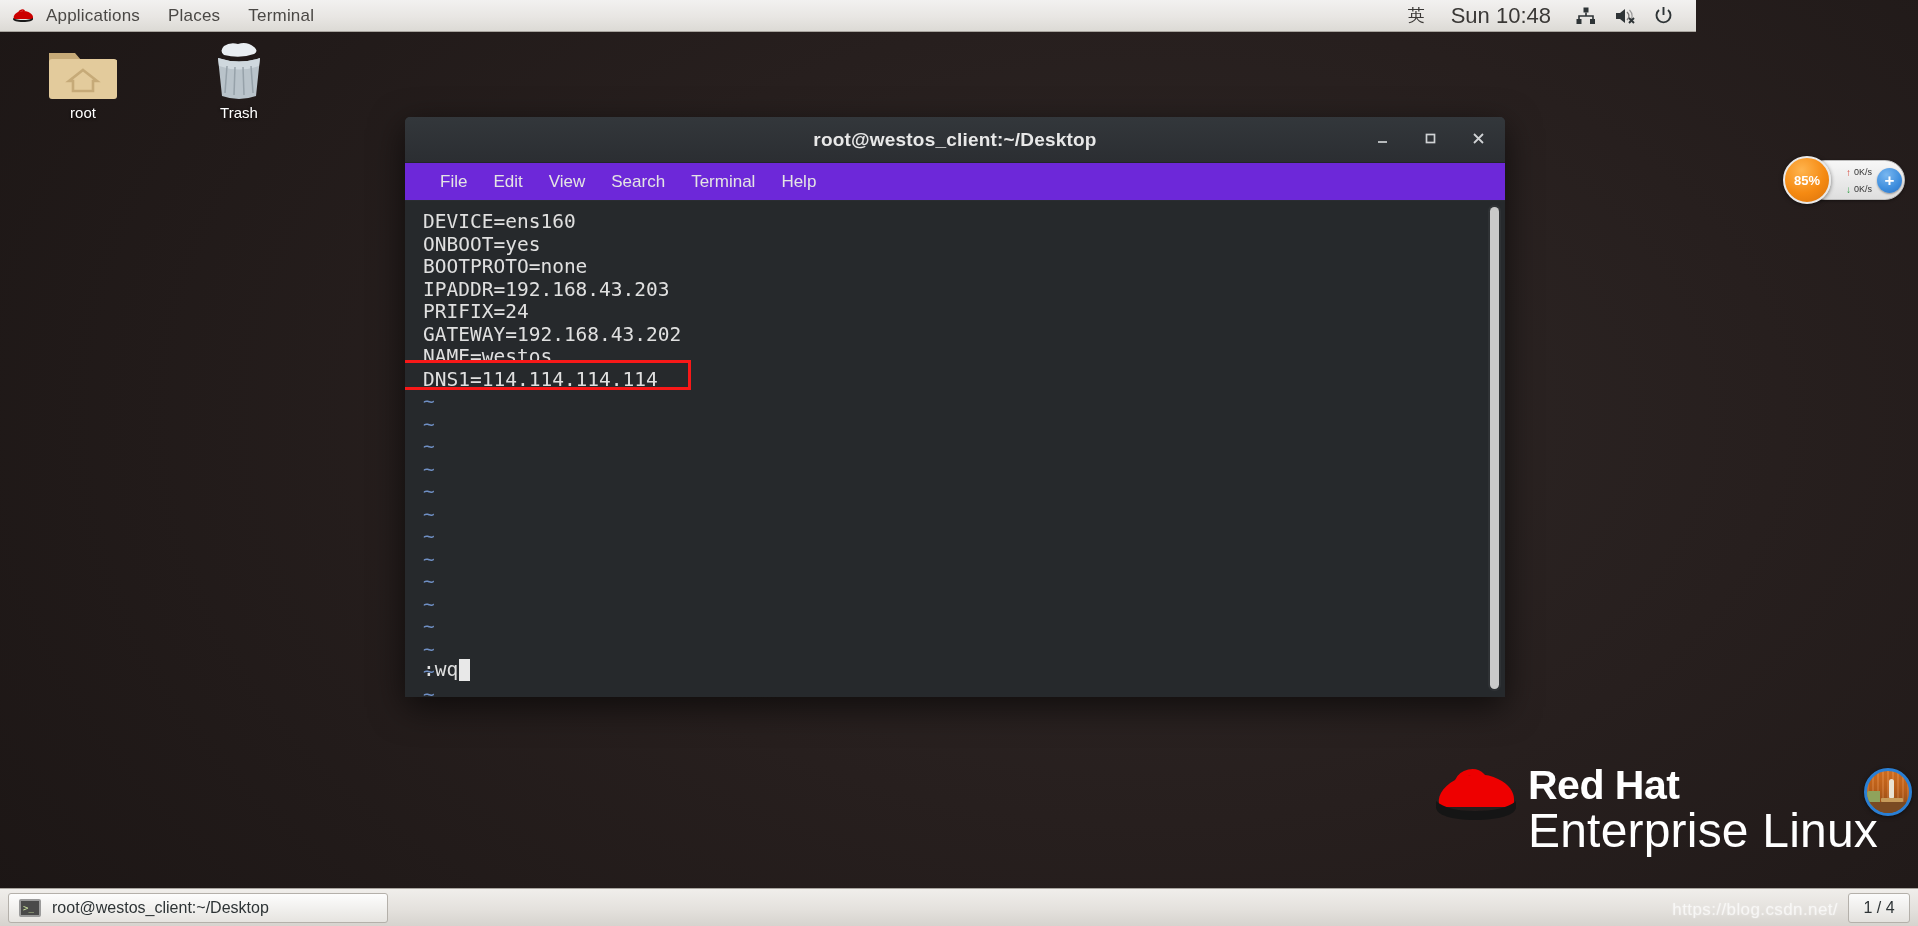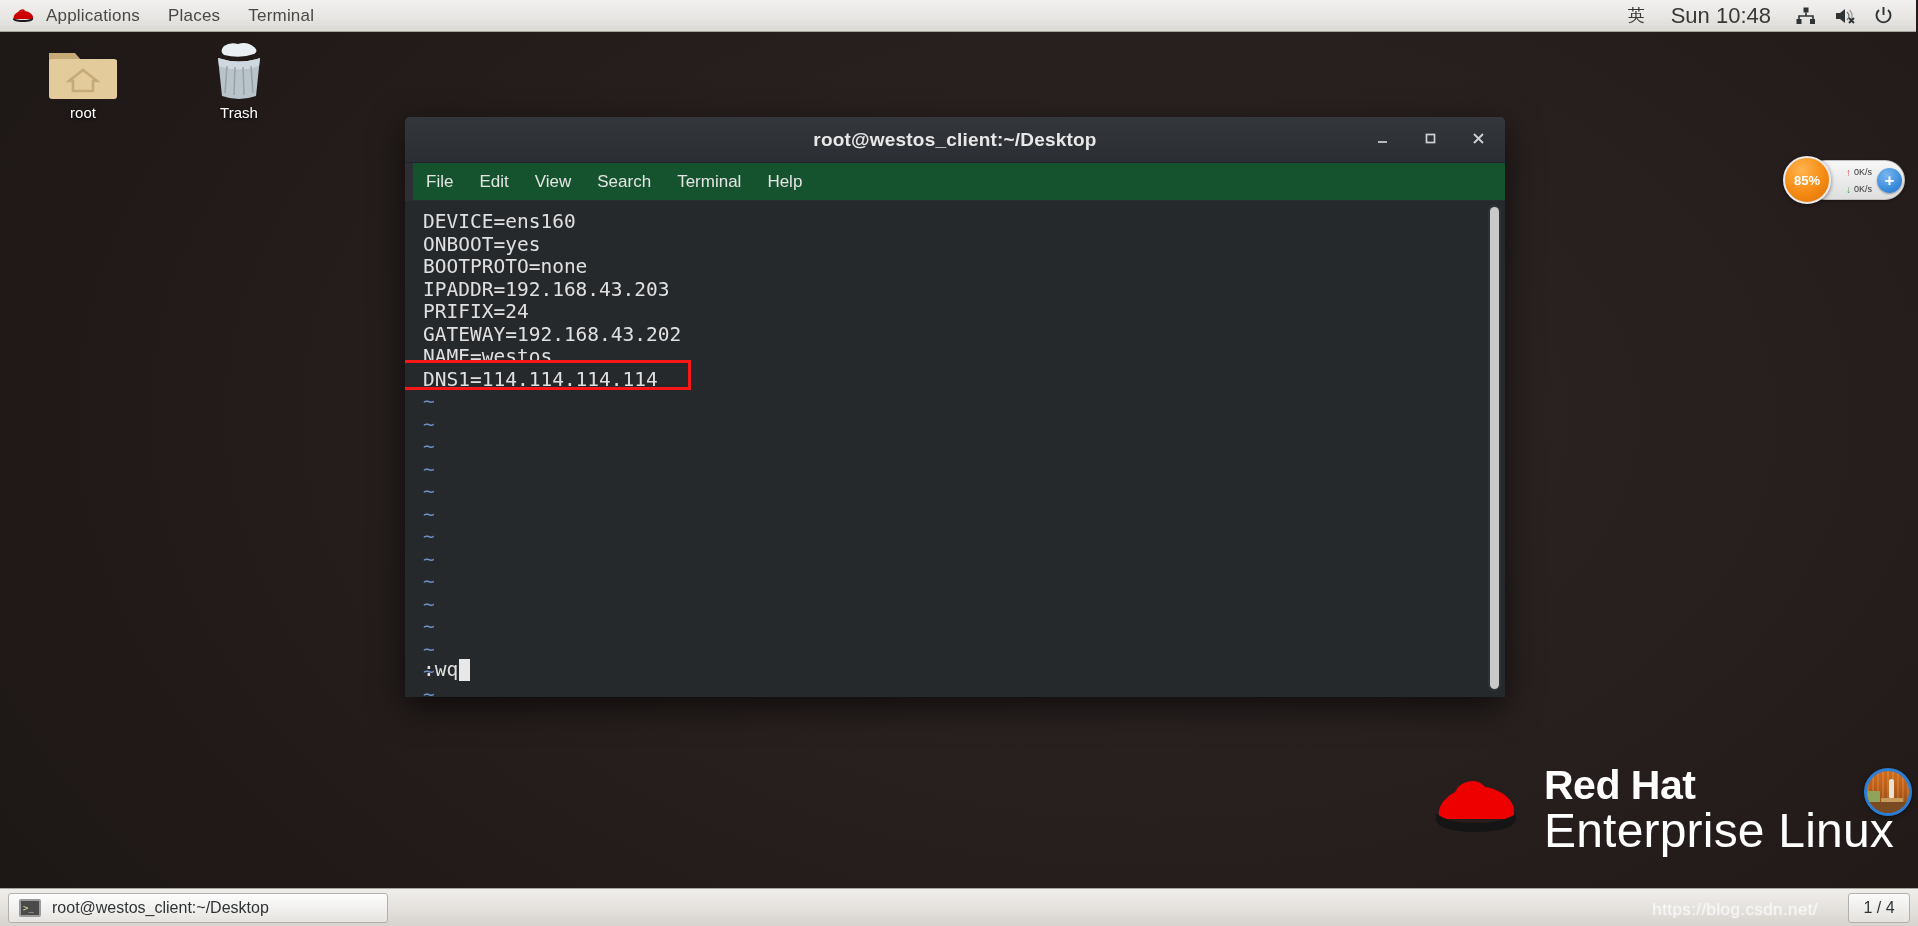--- a/index.html
+++ b/index.html
@@ -12,21 +12,21 @@
   #screen {
     position:relative;
     width:1918px; height:926px;
     background:
       radial-gradient(ellipse 1400px 900px at 60% 45%, #2e2726 0%, #271f1e 45%, #1c1615 100%);
     overflow:hidden;
   }
 
   
   #top-panel {
-    position:absolute; top:0; left:0; width:1916px; height:32px;
+    position:absolute; top:0; left:0; width:1696px; height:32px;
     background:linear-gradient(to bottom, #f2f1f0 0%, #e8e6e3 55%, #dcdad5 100%);
     border-bottom:1px solid #a8a49e;
     display:flex; align-items:center;
     font-size:17px; color:#2e3436;
     z-index:50;
   }
   .panel-left { display:flex; align-items:center; height:100%; }
   .panel-right { display:flex; align-items:center; height:100%; margin-left:auto; padding-right:14px; }
   .panel-item {
     height:100%; display:flex; align-items:center;
@@ -60,24 +60,23 @@
     height:46px; position:relative;
     background:linear-gradient(to bottom,#33373b 0%,#2b2e32 100%);
     border-radius:5px 5px 0 0;
     border-bottom:1px solid #22252a;
     display:flex; align-items:center; justify-content:center;
   }
   #title-text { color:#e8e8e8; font-size:19px; font-weight:bold; letter-spacing:.2px; }
   .win-btns { position:absolute; right:18px; top:0; height:46px; display:flex; align-items:center; gap:30px; }
   .win-btn { color:#cfd2d4; font-size:17px; cursor:default; line-height:1; width:18px; text-align:center; }
   #menubar {
-    height:38px; background:#14532d;
-    display:flex; align-items:center; 
+    height:38px; background:#6d28d9;
+    display:flex; align-items:center; padding-left:22px;
     border-bottom:1px solid #2a2d31;
-    margin-left:8px;
   }
   .menu-item { color:#e4e4e4; font-size:17px; padding:2px 13px; }
   #term-body {
     position:relative;
     height:calc(580px - 46px - 38px);
     background:#26292c;
     overflow:hidden;
   }
   #term-text {
     position:absolute; left:18px; top:10px;
@@ -188,21 +187,21 @@
     background:#7a4a22;
   }
   #wall-widget .w-stripes {
     position:absolute; inset:0;
     background:repeating-linear-gradient(90deg, rgba(255,255,255,.09) 0 2px, rgba(0,0,0,.05) 2px 5px);
   }
 
   
   #branding {
     position:absolute; left:1428px; top:765px;
-    display:flex; align-items:center; gap:20px;
+    display:flex; gap:4px;
     z-index:5;
   }
   #brand-text { color:#fff; line-height:1.02; }
   #brand-line1 { font-size:41px; font-weight:bold; letter-spacing:-0.5px; }
   #brand-line2 { font-size:48px; font-weight:300; letter-spacing:.2px; }
 
   
   #taskbar {
     position:absolute; left:0; bottom:0; width:1918px; height:38px;
     background:linear-gradient(to bottom,#f0eeeb 0%,#e4e1dd 55%,#d6d3ce 100%);
@@ -226,21 +225,21 @@
   }
   #workspace-indicator {
     margin-left:auto; margin-right:8px;
     height:30px; min-width:62px; padding:0 12px;
     background:linear-gradient(to bottom,#fbfbfb,#e4e2de);
     border:1px solid #b4b0aa; border-radius:3px;
     display:flex; align-items:center; justify-content:center;
     font-size:16px; color:#2e3436;
   }
   #watermark {
-    position:absolute; right:100px; bottom:6px;
+    position:absolute; right:80px; bottom:6px;
     font-size:17px; color:rgba(255,255,255,.62);
     letter-spacing:.4px; z-index:60;
     text-shadow:0 0 2px rgba(255,255,255,.5);
   }
 </style>
 </head>
 <body>
 
 <div id="screen">
 

